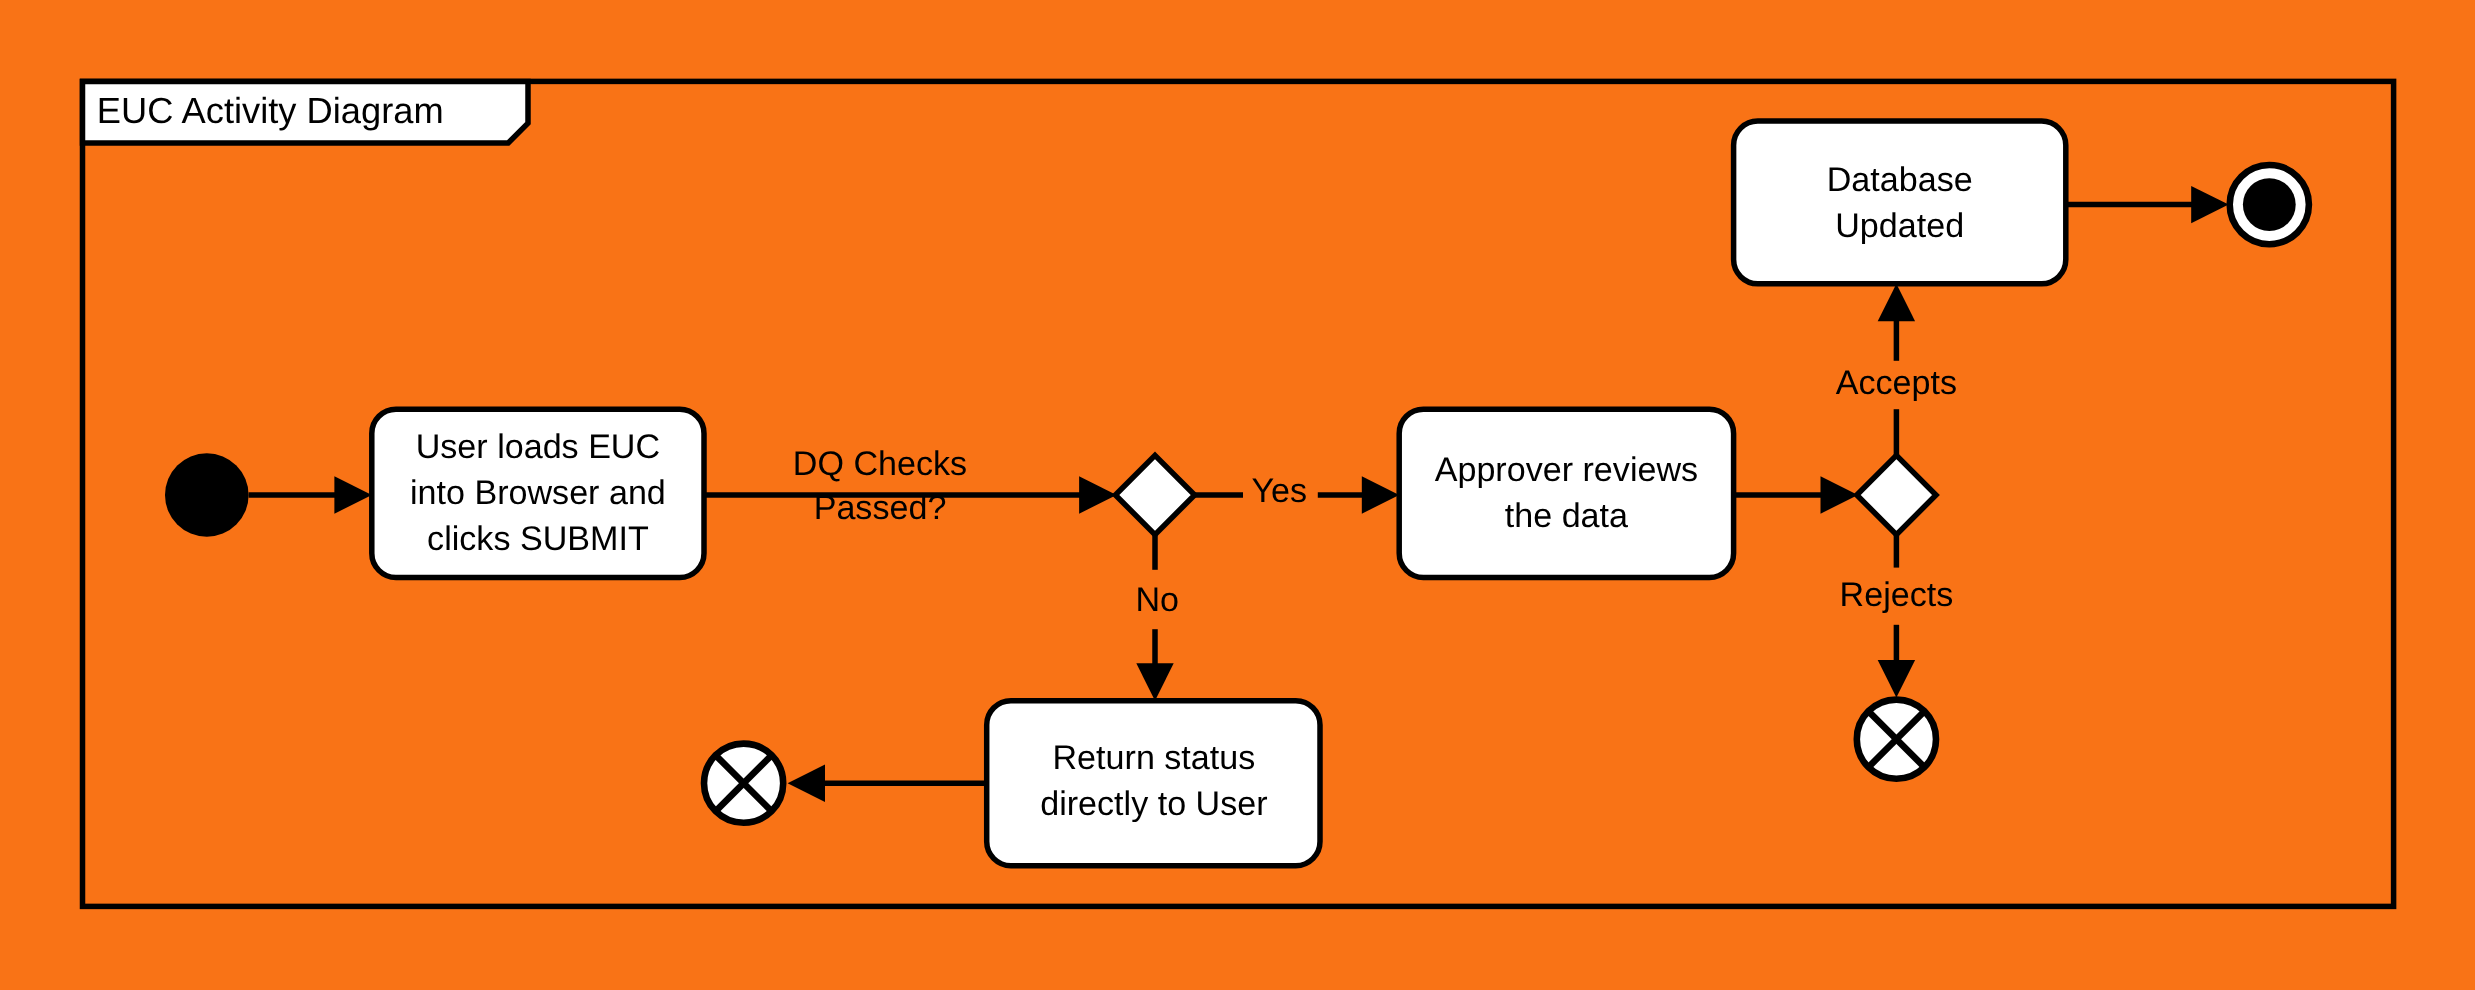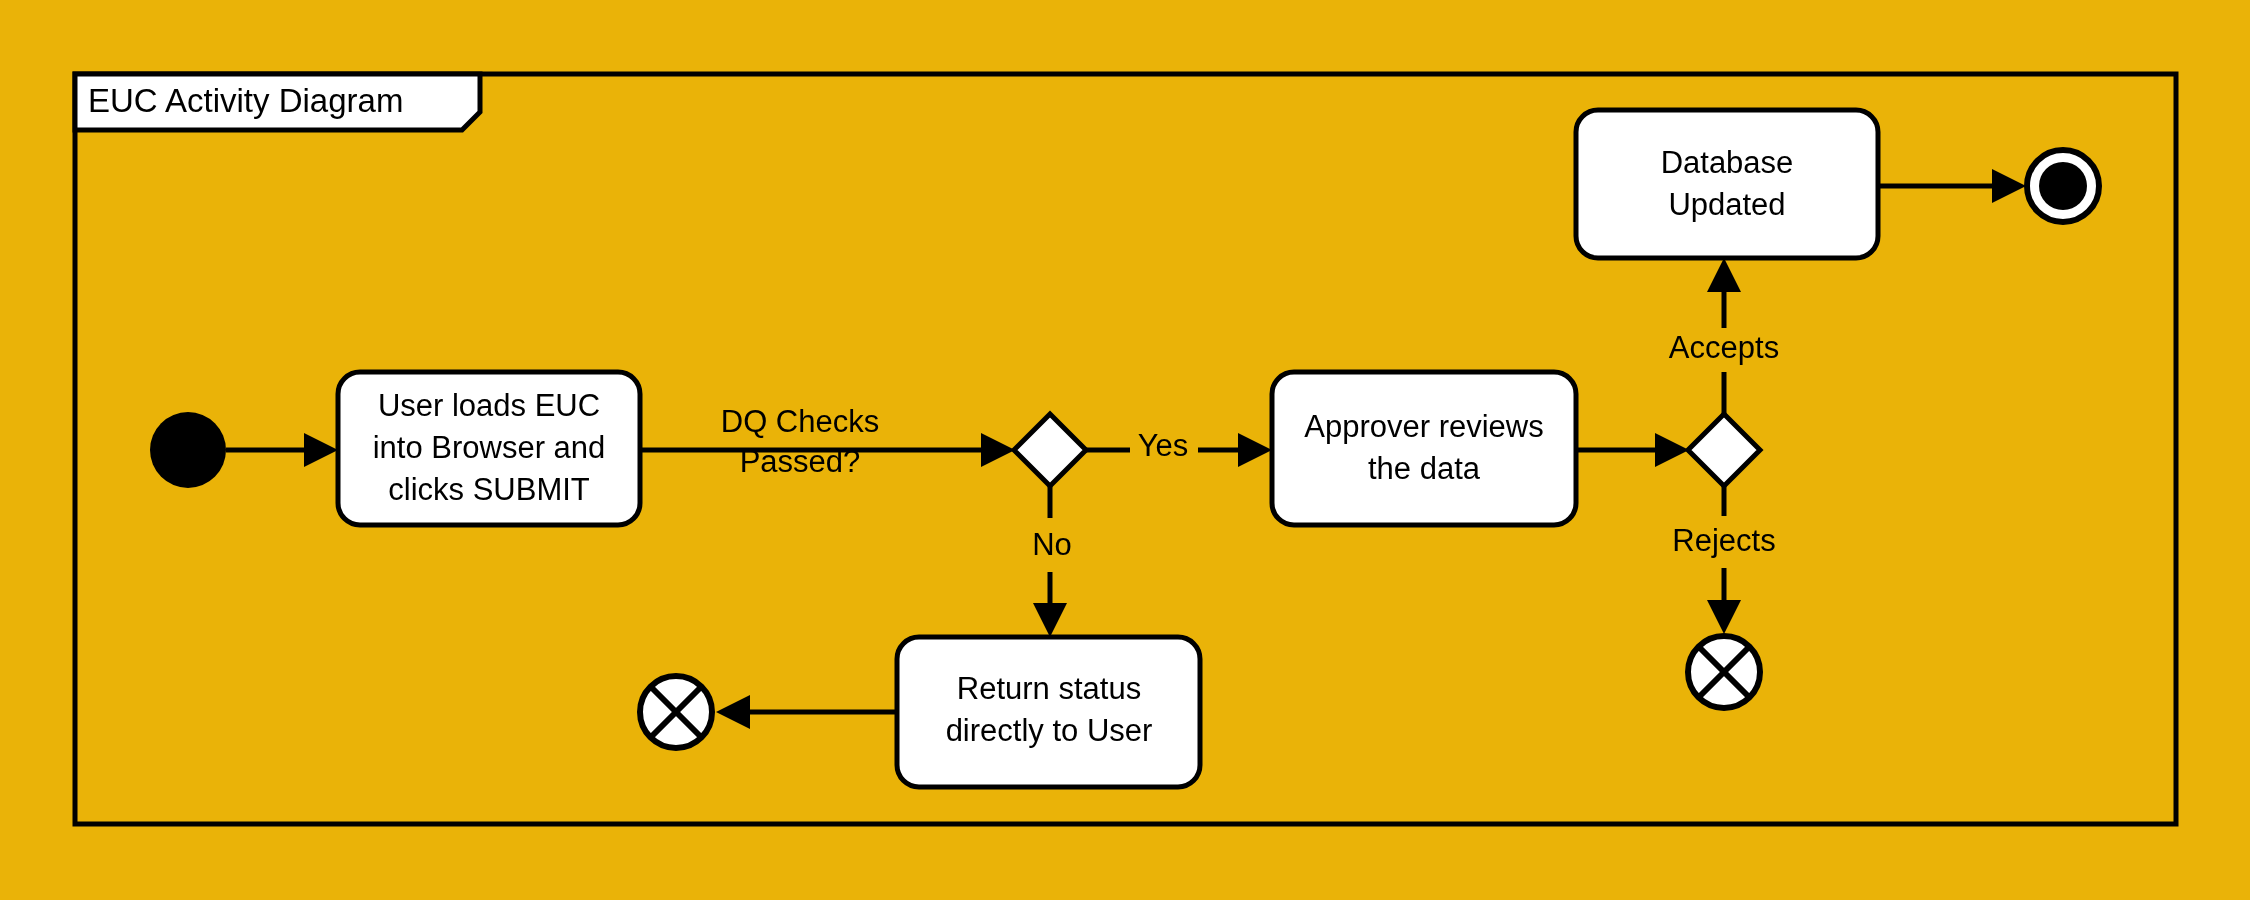--- a/index.html
+++ b/index.html
@@ -9,21 +9,21 @@
     background: #ffffff;
   }
   body {
     font-family: "Liberation Sans", sans-serif;
     color: #000000;
   }
   #canvas {
     position: relative;
     width: 2250px;
     height: 900px;
-    background: #eab308;
+    background: #f97316;
     overflow: hidden;
   }
   #diagram-svg {
     position: absolute;
     left: 0;
     top: 0;
     width: 2250px;
     height: 900px;
   }
   .frame-border {

